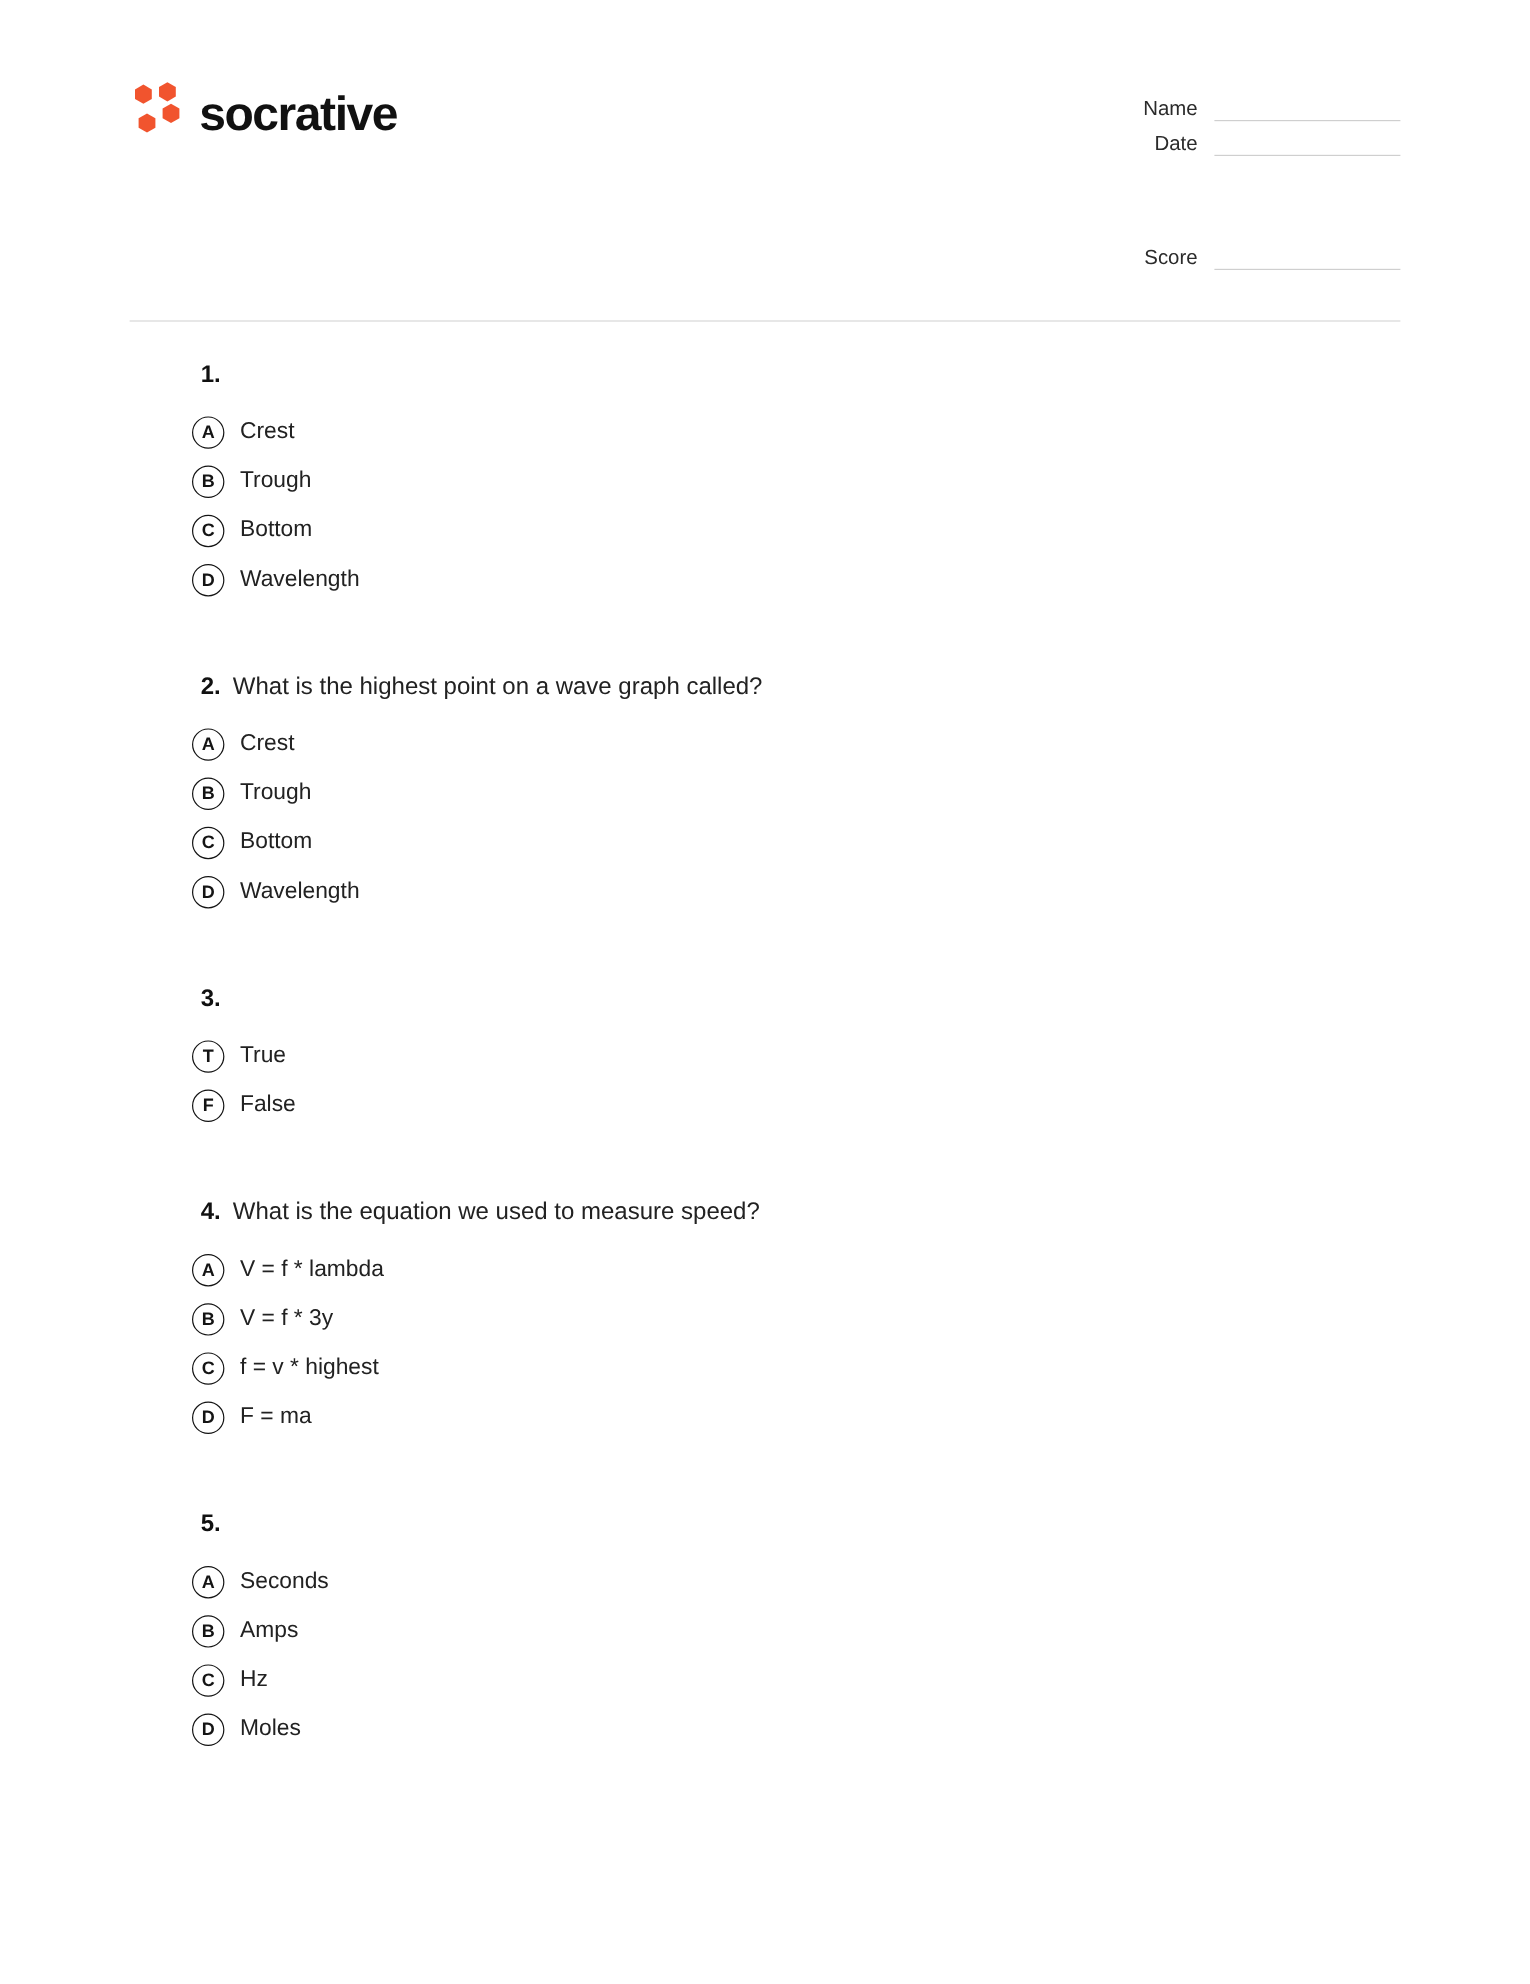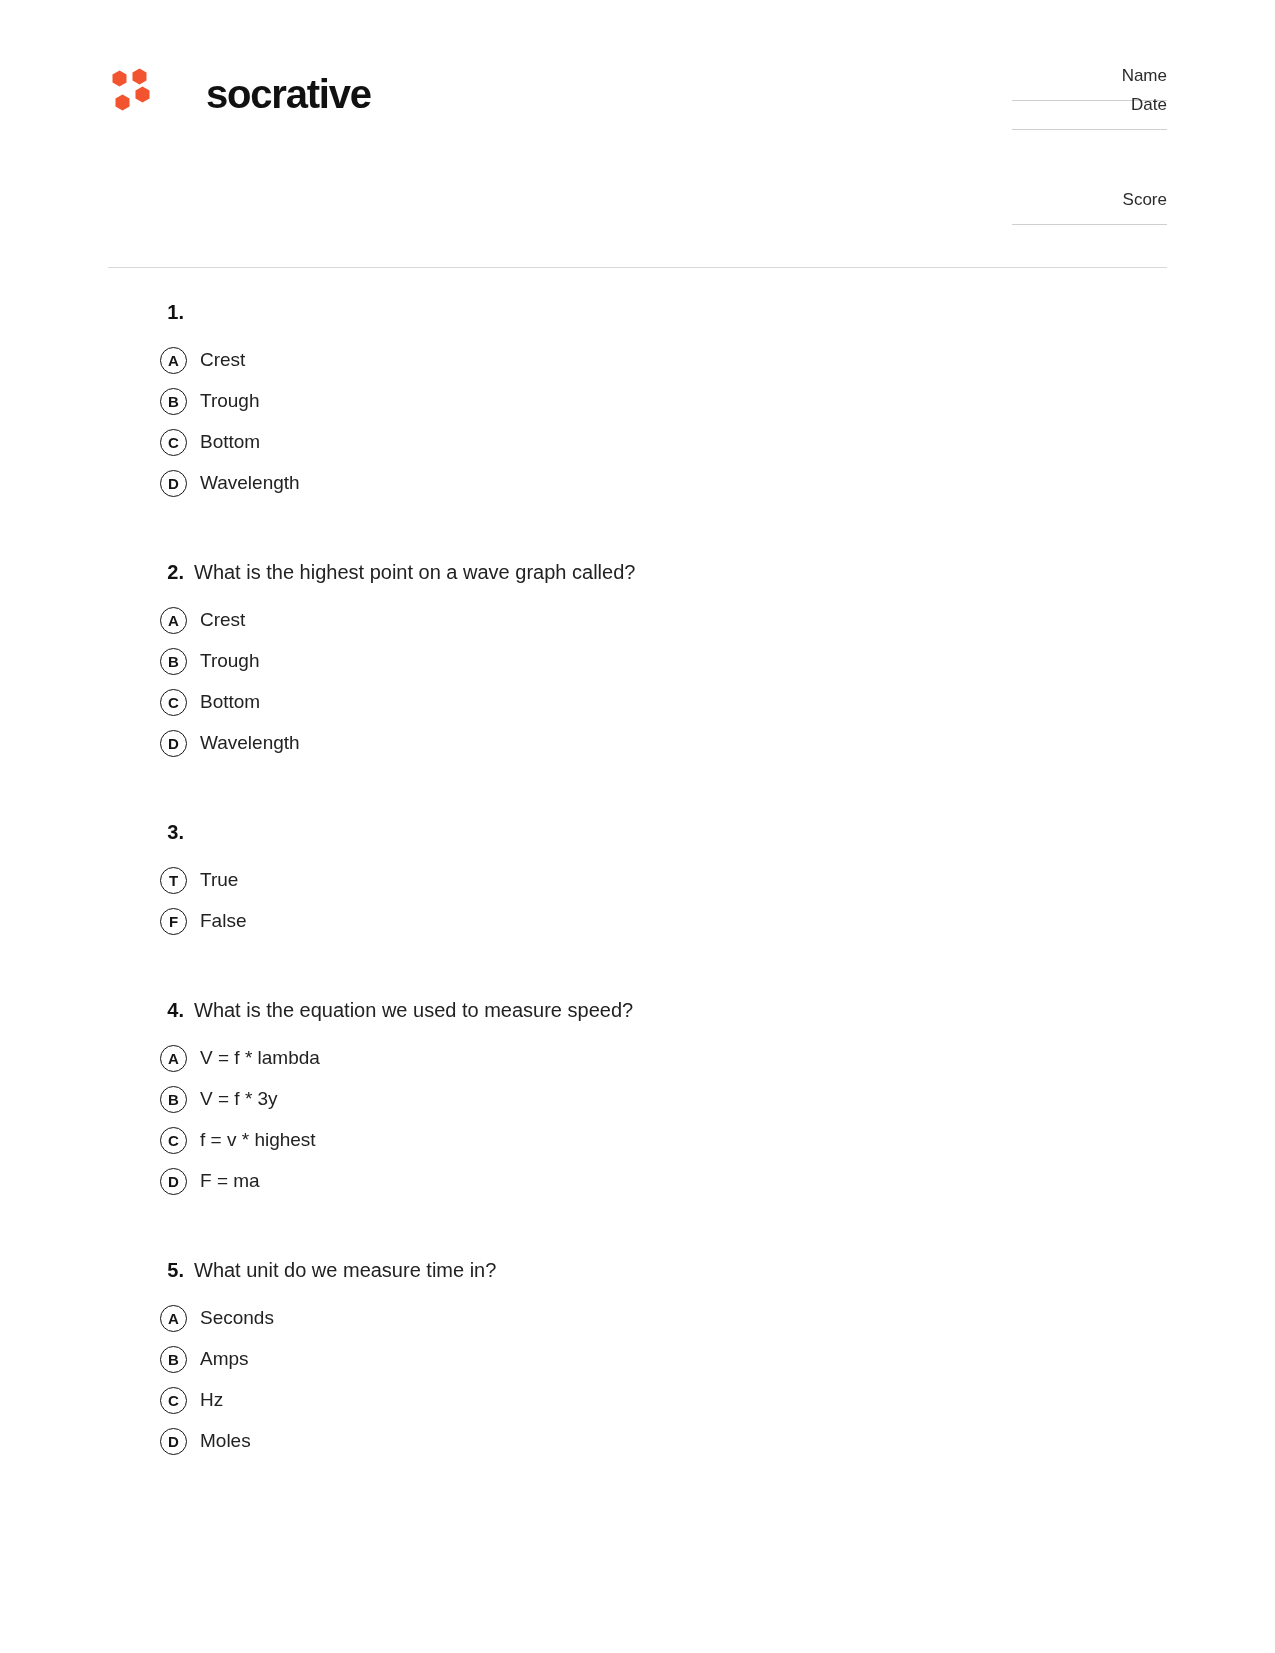--- a/index.html
+++ b/index.html
@@ -40,34 +40,32 @@
     gap: 14px;
     padding-top: 10px;
   }
   .brand-mark { display: block; }
   .brand-word {
     font-size: 40px;
     font-weight: 700;
     letter-spacing: -1.2px;
     color: #111111;
     line-height: 1;
-    margin-left: 40px;
   }
 
   .meta-fields {
     width: 255px;
     padding-top: 14px;
   }
   .meta-row {
     display: flex;
     align-items: flex-end;
     justify-content: flex-end;
     gap: 14px;
     height: 29px;
-    flex-direction: column;
   }
   .meta-label {
     font-size: 17px;
     color: #2b2b2b;
     line-height: 20px;
     white-space: nowrap;
   }
   .meta-line {
     width: 155px;
     border-bottom: 1px solid #cfcfcf;
@@ -282,21 +280,20 @@
             </li>
             <li class="choice">
               <span class="bubble">D</span>
               <span class="choice-text">F = ma</span>
             </li>
           </ul>
         </div>
         <div class="question">
           <div class="q-head">
             <span class="q-num">5.</span>
-            <span class="q-text">What unit do we measure time in?</span>
           </div>
           <ul class="choices">
             <li class="choice">
               <span class="bubble">A</span>
               <span class="choice-text">Seconds</span>
             </li>
             <li class="choice">
               <span class="bubble">B</span>
               <span class="choice-text">Amps</span>
             </li>

